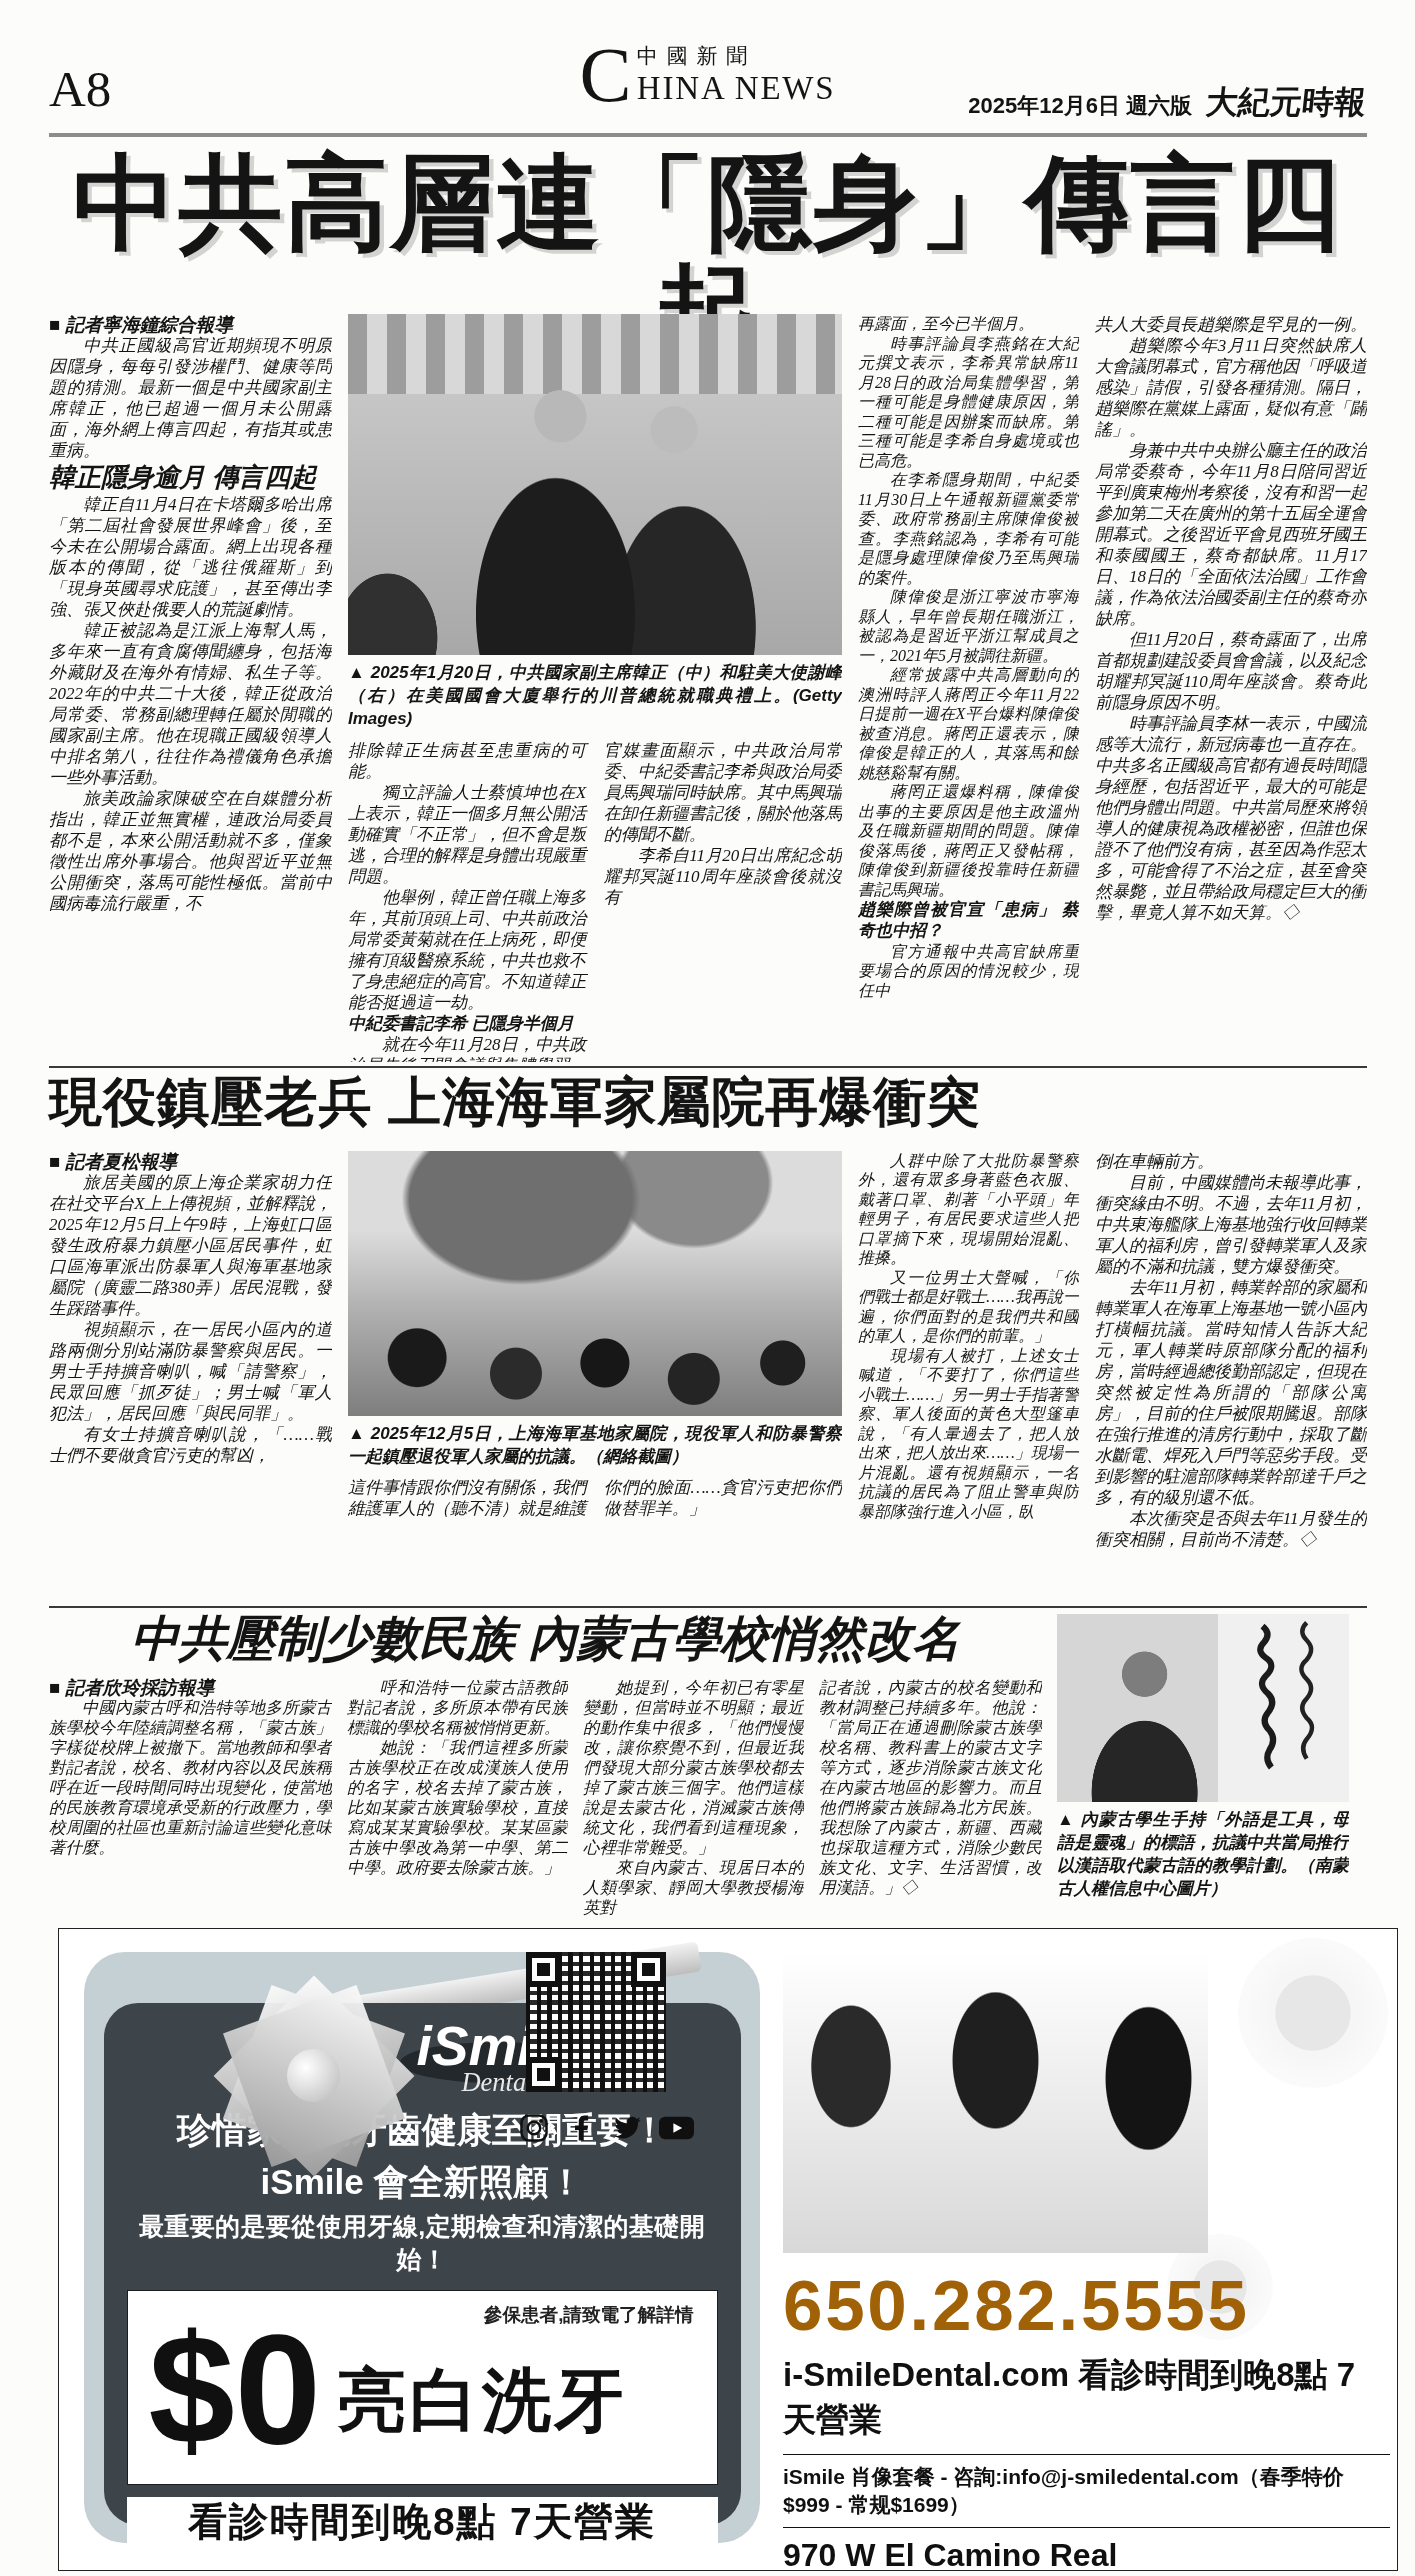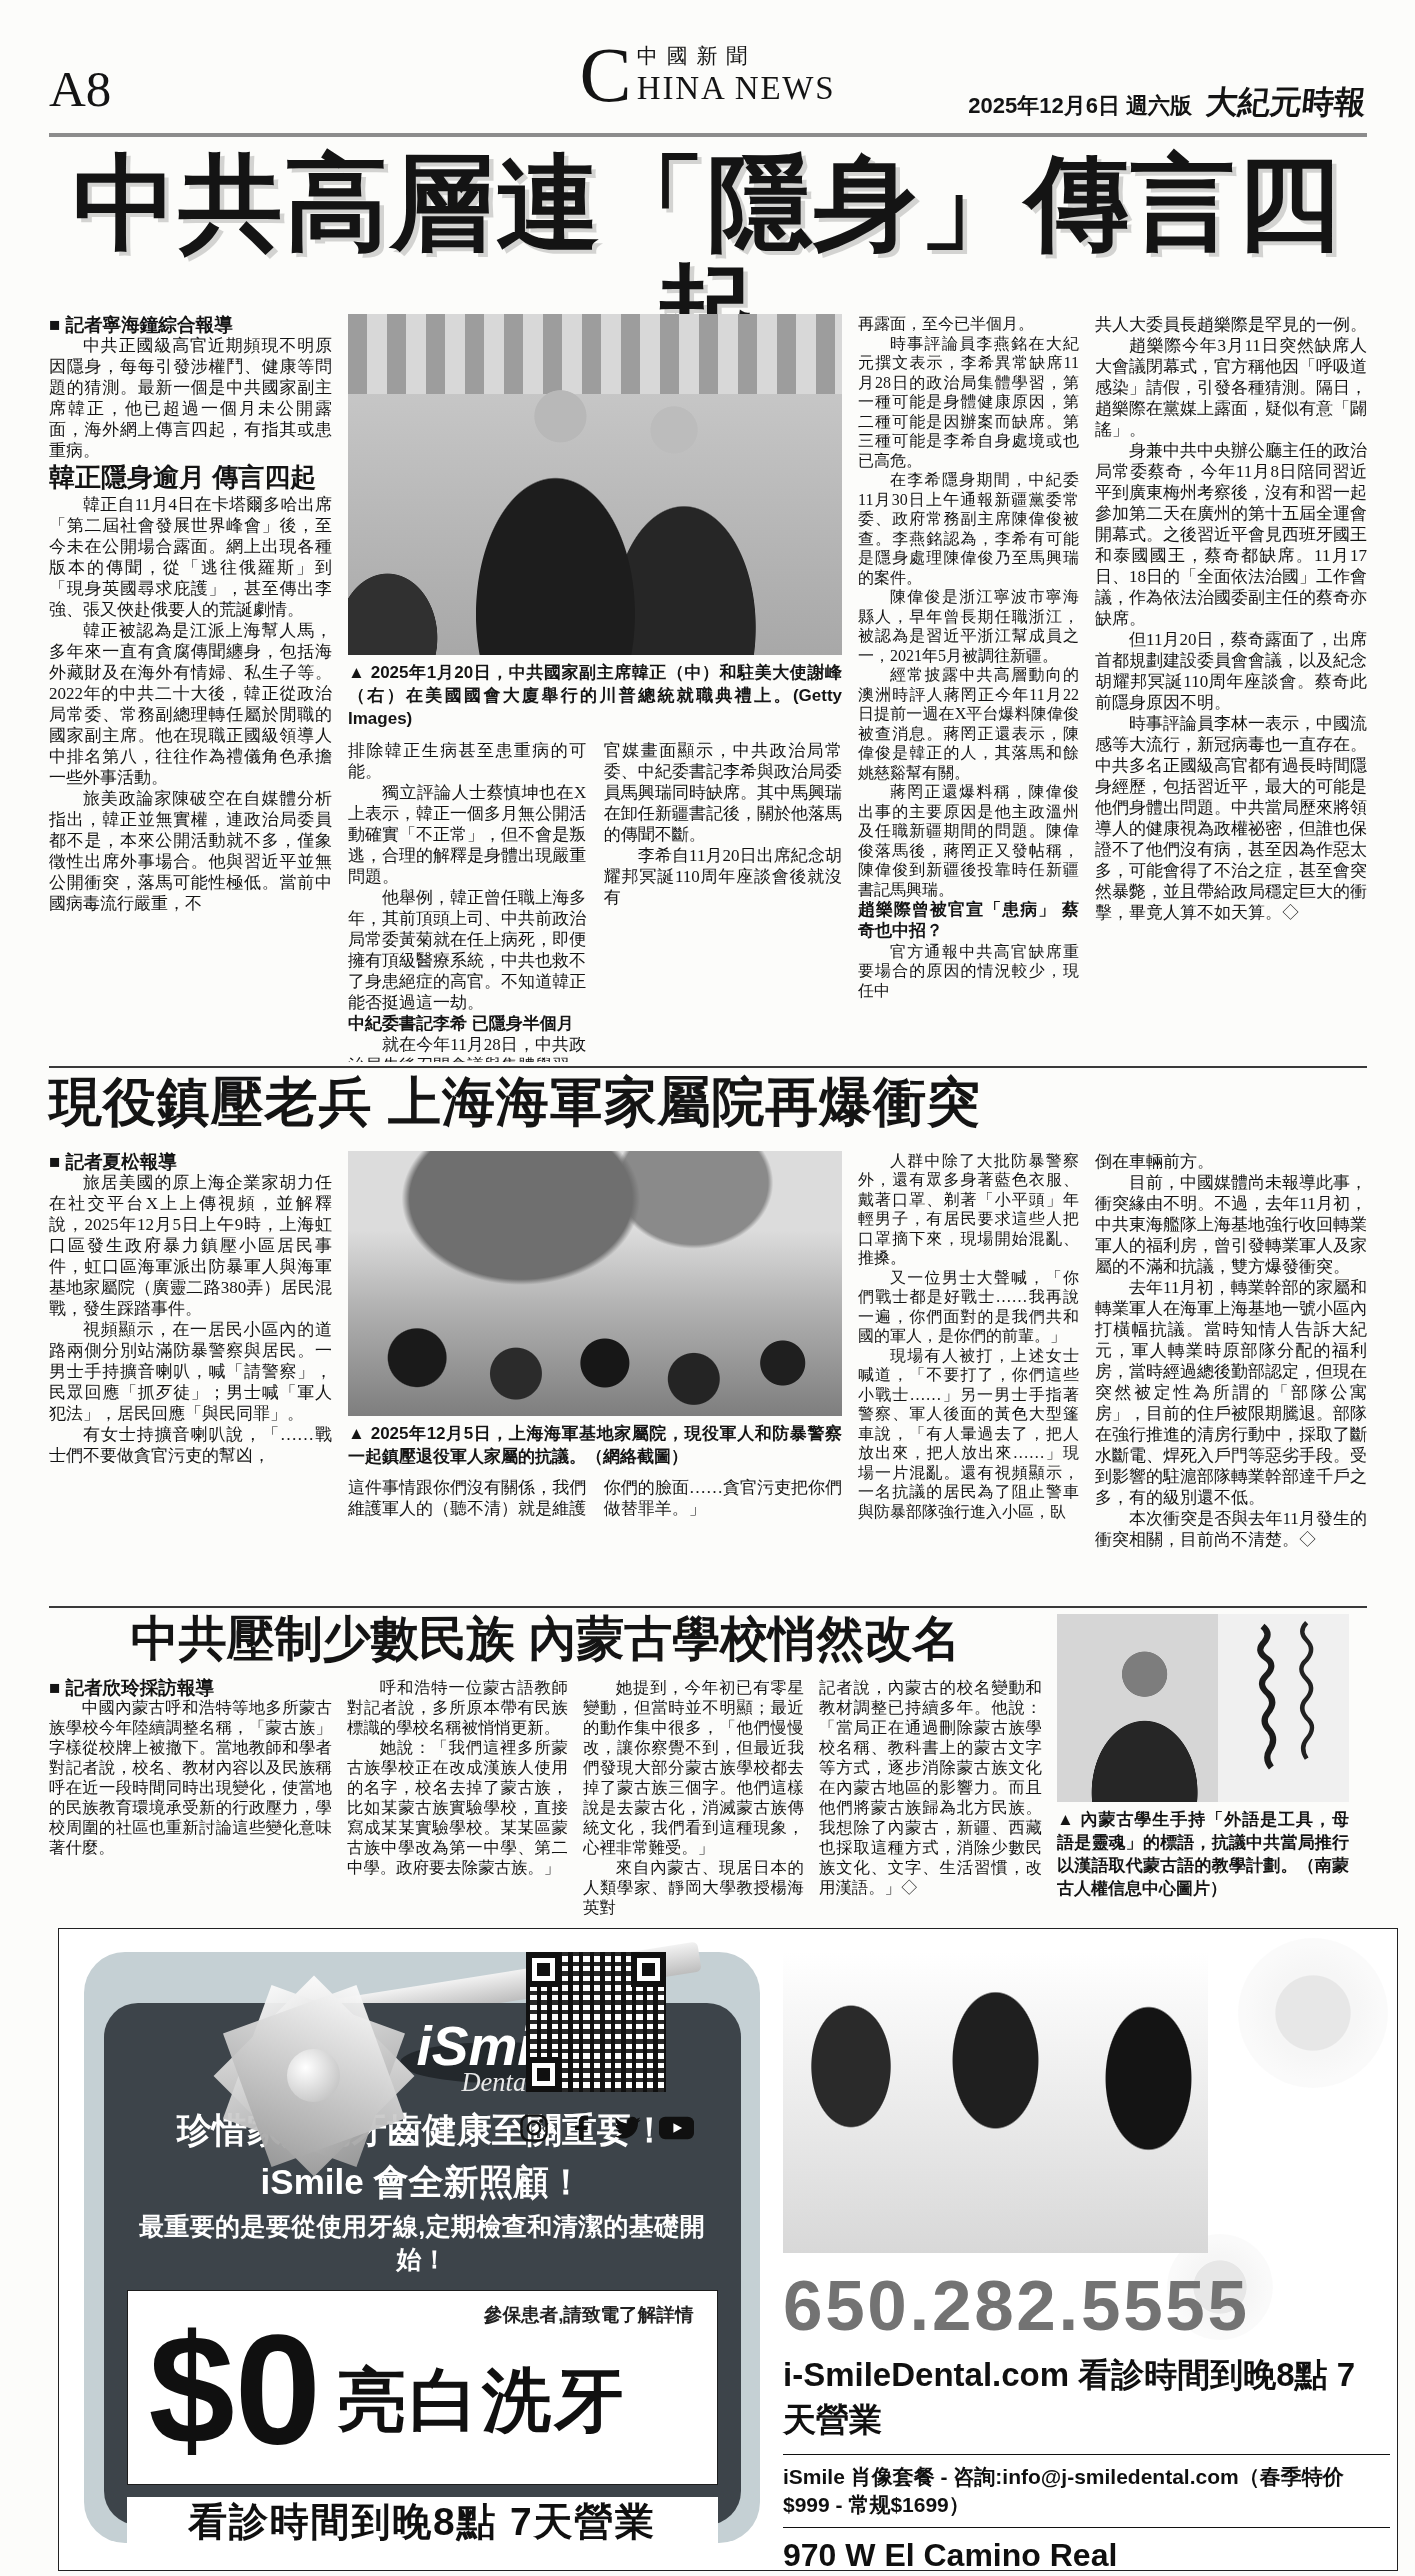--- a/index.html
+++ b/index.html
@@ -28,21 +28,21 @@
           text-align:center;margin:0 0 14px 0;grid-column:1/5;}
 
   
   .grid1{left:49px;width:1318px;top:314px;height:748px;display:grid;
          grid-template-columns:283px 494px 221px 272px;column-gap:16px;}
   .grid2{left:49px;width:1318px;top:1074px;height:527px;}
   .grid2 .cols{display:grid;grid-template-columns:283px 494px 221px 272px;column-gap:16px;height:442px;}
   .grid3{left:49px;width:1318px;top:1614px;height:308px;display:grid;
          grid-template-columns:283px 221px 221px 223px 292px;column-gap:15px;grid-template-rows:auto 1fr;}
   .col{overflow:hidden;}
-  .bodytext{font-size:17px;line-height:21px;text-align:justify;}
+  .bodytext{font-size:17px;line-height:21px;text-align:justify;font-style:italic;}
   .bodytext p{margin:0;text-indent:2em;}
   .bodytext p.cont{text-indent:0;}
   .narrow{font-size:16px;line-height:19.5px;}
   .a3txt{font-size:16.4px;line-height:20px;}
   .byline{font-family:"Liberation Sans",sans-serif;font-weight:bold;font-size:18.6px;margin:0 0 8.8px 0;text-indent:0 !important;}
   .sub-h{font-family:"Liberation Sans",sans-serif;font-weight:900;font-size:26px;line-height:1.25;
          margin:12.4px 0 8.8px 0;text-indent:0 !important;}
   .sub-h.sm{font-size:17px;}
   .caption{font-family:"Liberation Sans",sans-serif;font-weight:bold;font-size:17px;line-height:1.35;
            margin-top:7px;text-align:justify;}
@@ -129,21 +129,21 @@
   .ad-right{position:absolute;left:724px;top:23px;width:591px;}
   .qr{position:absolute;left:467px;top:23px;width:140px;height:140px;background:
       repeating-linear-gradient(0deg,rgba(16,16,16,.9) 0 4.4px,transparent 4.4px 9.7px),
       repeating-linear-gradient(90deg,#101010 0 4.4px,#fff 4.4px 10.6px);}
   .qr .f{position:absolute;width:23px;height:23px;border:6.2px solid #101010;background:#fff;}
   .qr .f::after{content:"";position:absolute;left:5.3px;top:5.3px;width:12.4px;height:12.4px;background:#101010;}
   .qr .f1{left:0;top:0;} .qr .f2{right:0;top:0;} .qr .f3{left:0;bottom:0;}
   .socials{position:absolute;left:460px;top:184px;display:flex;gap:16px;align-items:center;}
   .socials svg{display:block;}
   .phone{font-family:"Liberation Sans",sans-serif;font-weight:900;font-size:71px;letter-spacing:2.7px;
-         color:#737373;margin-top:12.4px;}
+         color:#a16207;margin-top:12.4px;}
   .site-line{font-family:"Liberation Sans",sans-serif;font-weight:900;font-size:33px;color:#101010;margin-top:7px;}
   .promo-strip{border-top:1.8px solid #101010;border-bottom:1.8px solid #101010;margin-top:10.6px;padding:8px 0;
                font-family:"Liberation Sans",sans-serif;font-weight:bold;font-size:21px;color:#101010;width:607px;}
   .address{font-family:"Liberation Sans",sans-serif;font-weight:900;font-size:32px;color:#101010;margin-top:8.8px;}
 </style>
 </head>
 <body>
 
 <div class="page">
 

